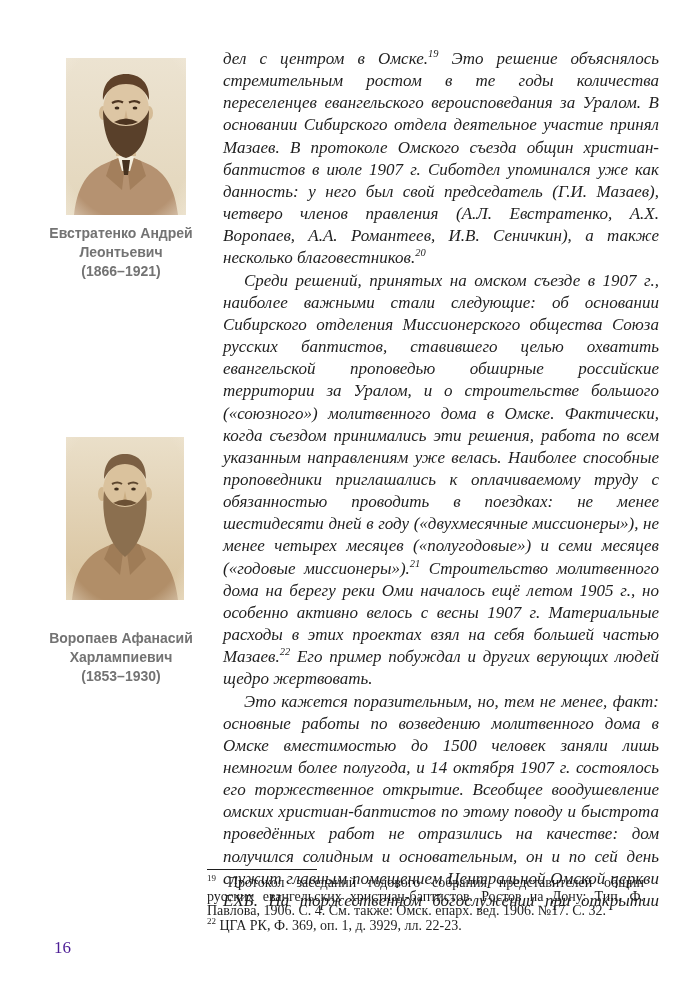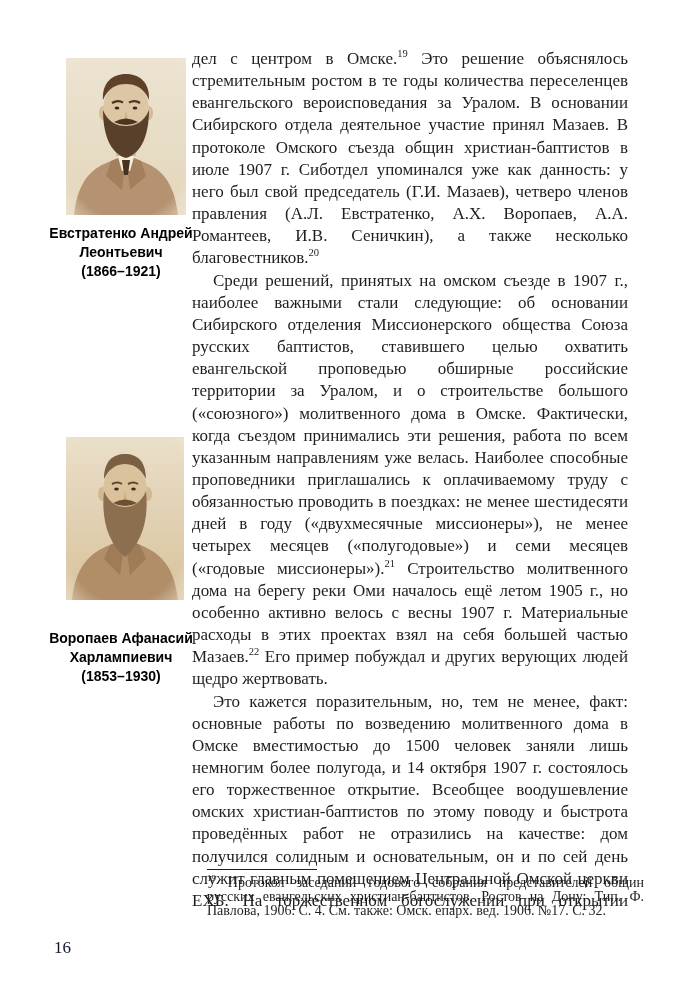--- a/index.html
+++ b/index.html
@@ -25,36 +25,37 @@
 
   .caption {
     position: absolute;
     left: 23px;
     width: 196px;
     text-align: center;
     font-family: "Liberation Sans", sans-serif;
     font-weight: bold;
     font-size: 14px;
     line-height: 19px;
-    color: #000000;
+    color: #737373;
     white-space: pre-line;
   }
   .caption-1 { top: 224px; }
   .caption-2 { top: 607px; margin-top: 22px; }
 
   
   .main-col {
     position: absolute;
-    left: 192px;
+    left: 223px;
     top: 48px;
     width: 436px;
     font-size: 17px;
     line-height: 22.15px;
     text-align: justify;
     hyphens: auto;
+    font-style: italic;
   }
   .main-col p { margin: 0; }
   .main-col p.indent { text-indent: 21px; }
   .main-col p.continues { text-align-last: justify; }
   .main-col sup {
     font-size: 10.5px;
     line-height: 0;
     vertical-align: super;
   }
 
@@ -80,21 +81,21 @@
     line-height: 0;
     vertical-align: super;
   }
 
   
   .page-number {
     position: absolute;
     left: 54px;
     top: 938px;
     font-size: 17px;
-    color: #0f172a;
+    color: #4c1d95;
   }
 </style>
 </head>
 <body>
 
 <div class="page">
 
   <div class="photo photo-1">
     <svg viewBox="0 0 120 157" preserveAspectRatio="none">
       <defs>
@@ -169,17 +170,18 @@
 
   <div class="main-col">
     <p><span>дел с центром в Омске.</span><sup>19</sup><span> Это решение объяснялось стремительным ростом в те годы количества переселенцев евангельского вероисповедания за Уралом. В основании Сибирского отдела деятельное участие принял Мазаев. В протоколе Омского съезда общин христиан-баптистов в июле 1907 г. Сиботдел упоминался уже как данность: у него был свой председатель (Г.И. Мазаев), четверо членов правления (А.Л. Евстратенко, А.Х. Воропаев, А.А. Романтеев, И.В. Сеничкин), а также несколько благовестников.</span><sup>20</sup></p>
     <p class="indent"><span>Среди решений, принятых на омском съезде в 1907 г., наиболее важными стали следующие: об основании Сибирского отделения Миссионерского общества Союза русских баптистов, ставившего целью охватить евангельской проповедью обширные российские территории за Уралом, и о строительстве большого («союзного») молитвенного дома в Омске. Фактически, когда съездом принимались эти решения, работа по всем указанным направлениям уже велась. Наиболее способные проповедники приглашались к оплачиваемому труду с обязанностью проводить в поездках: не менее шестидесяти дней в году («двухмесячные миссионеры»), не менее четырех месяцев («полугодовые») и семи месяцев («годовые миссионеры»).</span><sup>21</sup><span> Строительство молитвенного дома на берегу реки Оми началось ещё летом 1905 г., но особенно активно велось с весны 1907 г. Материальные расходы в этих проектах взял на себя большей частью Мазаев.</span><sup>22</sup><span> Его пример побуждал и других верующих людей щедро жертвовать.</span></p>
     <p class="indent continues"><span>Это кажется поразительным, но, тем не менее, факт: основные работы по возведению молитвенного дома в Омске вместимостью до 1500 человек заняли лишь немногим более полугода, и 14 октября 1907 г. состоялось его торжественное открытие. Всеобщее воодушевление омских христиан-баптистов по этому поводу и быстрота проведённых работ не отразились на качестве: дом получился солидным и основательным, он и по сей день служит главным помещением Центральной Омской церкви ЕХБ. На торжественном богослужении при открытии</span></p>
   </div>
 
   <div class="footnotes">
     <div class="fn-rule"></div>
     <p><sup>19</sup><span> Протокол заседаний годового собрания представителей общин русских евангельских христиан-баптистов. Ростов на Дону: Тип. Ф. Павлова, 1906. С. 4. См. также: Омск. епарх. вед. 1906. №17. С. 32.</span></p>
+    <p><sup>22</sup><span> ЦГА РК, Ф. 369, оп. 1, д. 3929, лл. 22-23.</span></p>
   </div>
 
   <div class="page-number">16</div>
 
 </div>
 
 </body></html>

